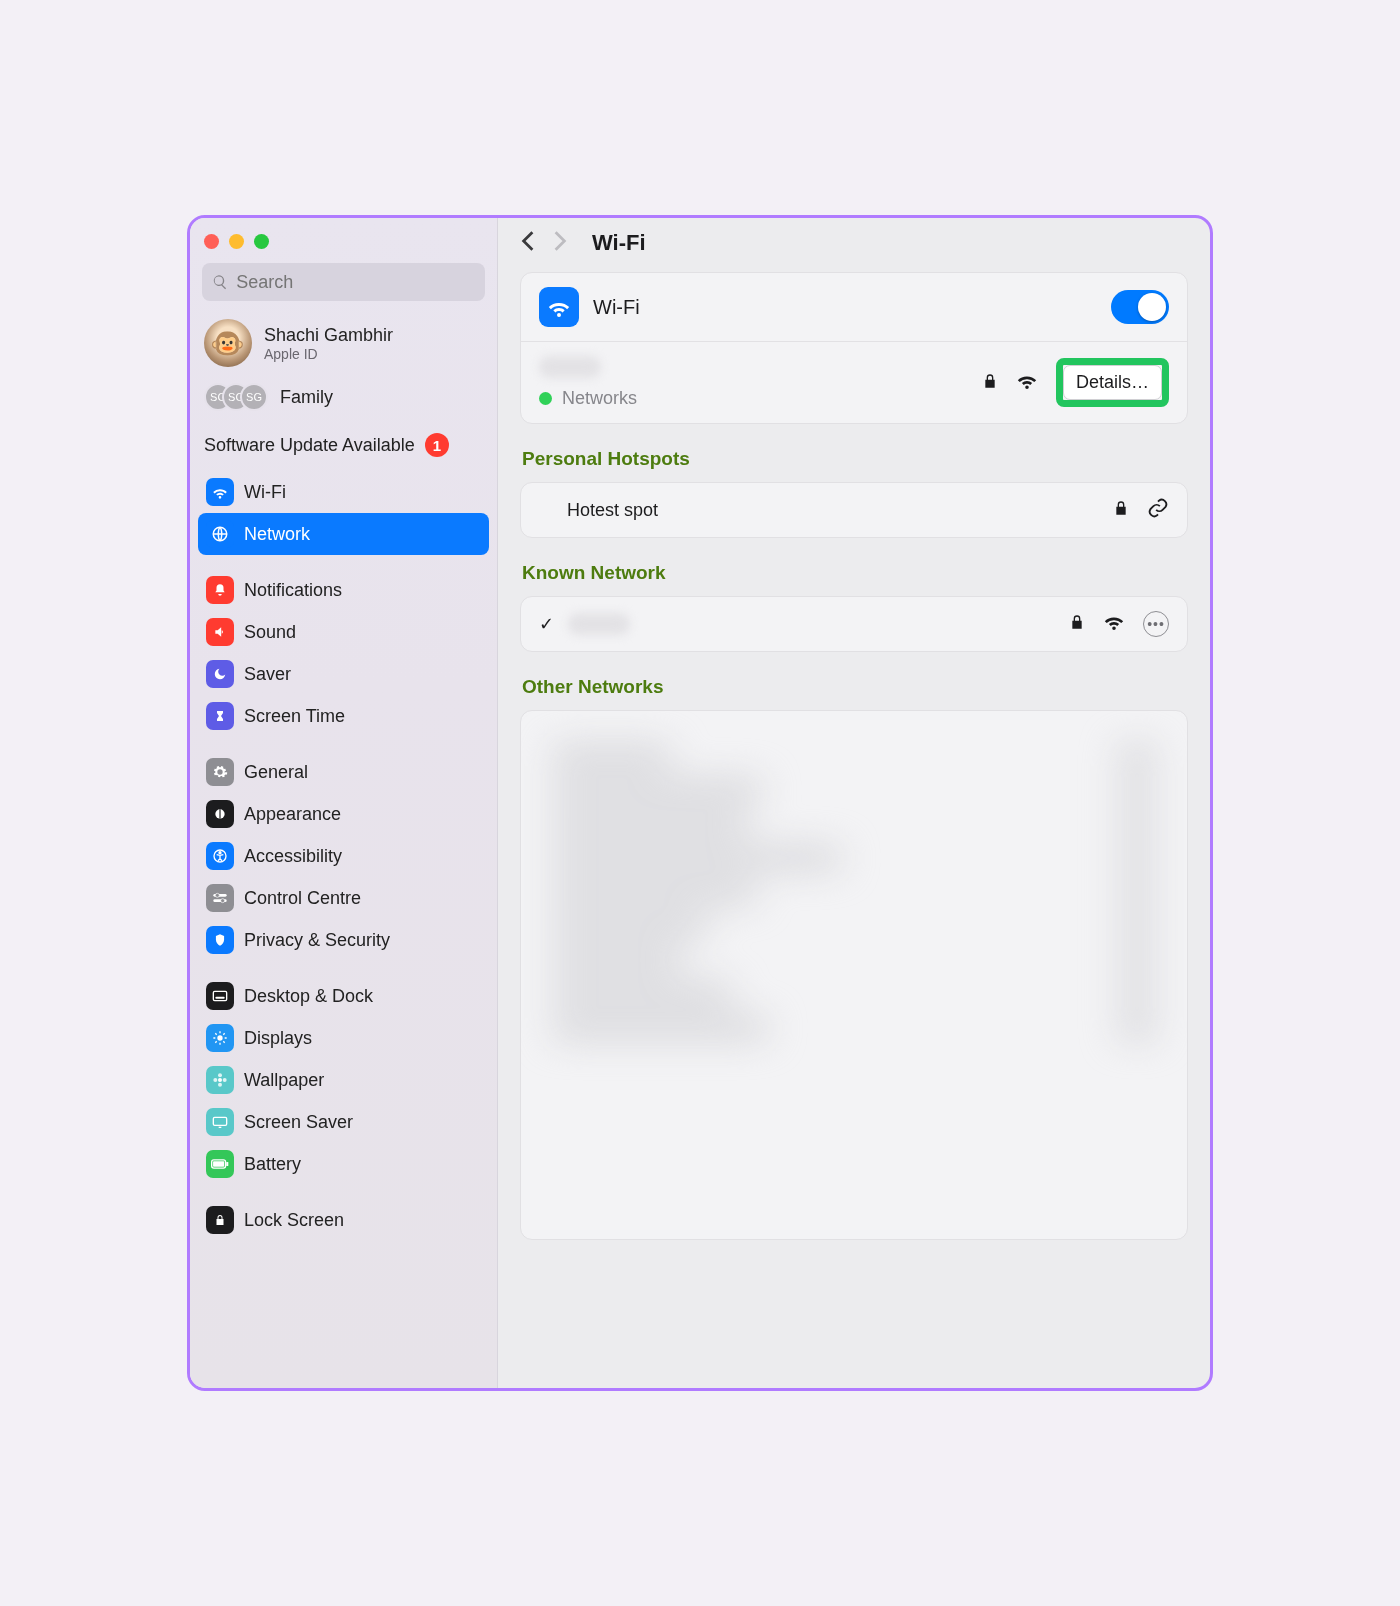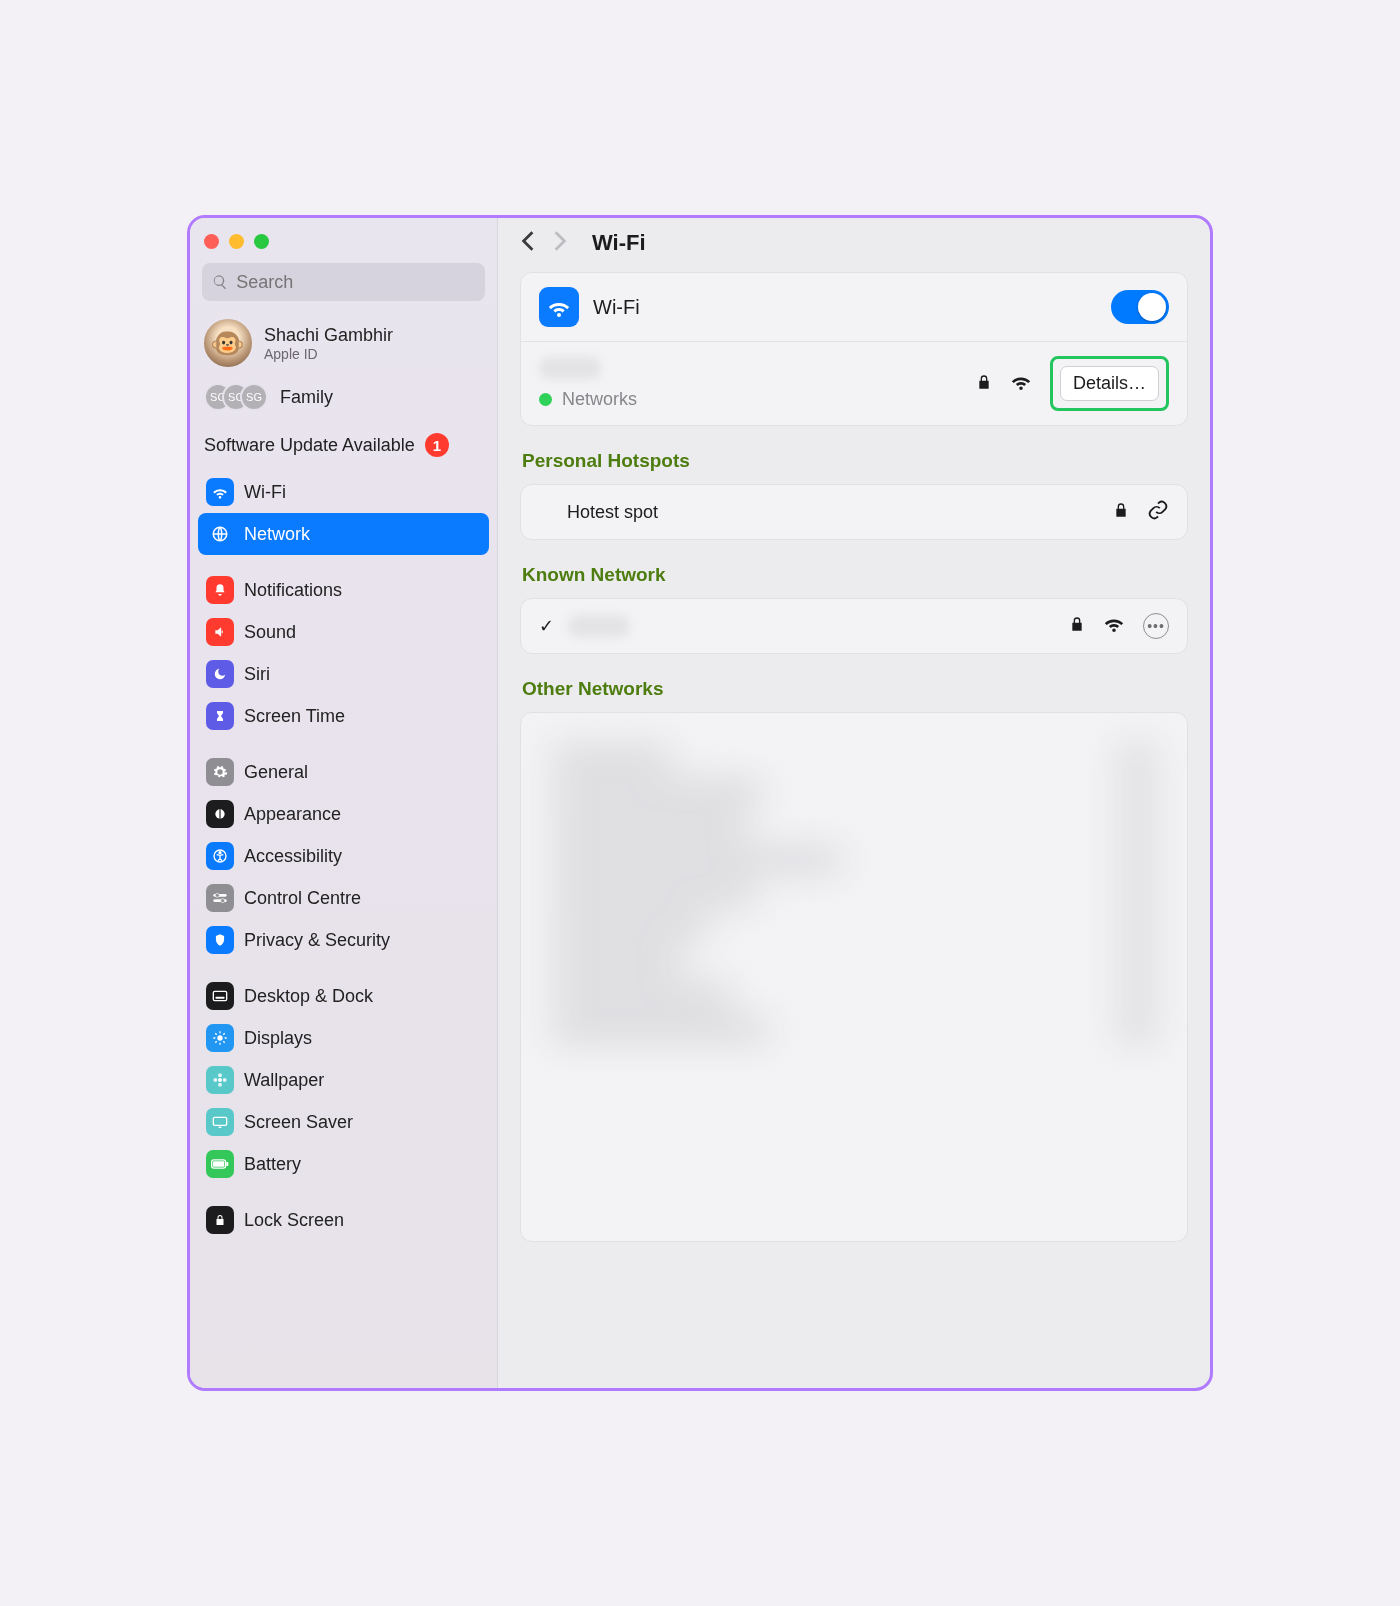--- a/index.html
+++ b/index.html
@@ -76,21 +76,21 @@
   .card-row{display:flex;align-items:center;padding:14px 18px;border-bottom:1px solid #e2e1e4;gap:14px;}
   .card-row:last-child{border-bottom:none;}
   .wifi-badge{width:40px;height:40px;border-radius:9px;background:#0a7aff;display:flex;align-items:center;justify-content:center;}
   .wifi-title{font-size:20px;color:#1c1c1e;}
   .switch{width:58px;height:34px;background:#007aff;border-radius:17px;position:relative;}
   .switch::after{content:"";position:absolute;right:3px;top:3px;width:28px;height:28px;background:#fff;border-radius:50%;box-shadow:0 1px 3px rgba(0,0,0,.3);}
   .blur-pill{width:62px;height:22px;border-radius:11px;background:#e3e2e5;filter:blur(5px);}
   .status-dot{width:13px;height:13px;border-radius:50%;background:#30d158;display:inline-block;}
   .status-text{color:#86868b;font-size:18px;}
   .row-icons{display:flex;align-items:center;gap:18px;margin-left:auto;}
-  .details-hl{border:3px solid #22c55e;border-radius:8px;padding:7px;}
+  .details-hl{border:7px solid #22c55e;border-radius:8px;padding:0;}
   .details-btn{background:#fff;border:1px solid #d0cfd3;border-radius:7px;padding:6px 12px;font-size:18px;color:#1c1c1e;}
   .sec-title{font-size:19px;font-weight:700;color:#4d7c0f;margin:4px 0 12px 2px;}
   .indent-text{padding-left:28px;font-size:18px;color:#1c1c1e;}
   .check{font-size:18px;color:#1c1c1e;}
   .more-circle{width:26px;height:26px;border:1.8px solid #8e8e93;border-radius:50%;display:flex;align-items:center;justify-content:center;color:#6e6e73;font-size:14px;letter-spacing:1px;}
   .blur-card{height:530px;background:#f3f3f5;border-radius:12px;border:1px solid #e1e0e3;position:relative;overflow:hidden;}
   .blur-content{position:absolute;inset:0;filter:blur(18px);padding:20px 30px;}
   .blur-line{display:flex;justify-content:space-between;margin:16px 0;}
   .blur-l{width:40%;height:18px;background:#cfcfd3;border-radius:9px;}
   .blur-r{width:40px;height:18px;background:#cfcfd3;border-radius:9px;}
@@ -172,21 +172,21 @@
             </svg>
           </span>
         <span>Sound</span>
       </div>
       <div class="nav-item">
         <span class="nav-ico ic-purple">
             <svg width="14" height="14" viewBox="0 0 24 24" fill="#fff">
               <path d="M21 13A9 9 0 1111 3a7 7 0 0010 10z"></path>
             </svg>
           </span>
-        <span>Siri</span>
+        <span>Saver</span>
       </div>
       <div class="nav-item">
         <span class="nav-ico ic-purple">
             <svg width="12" height="14" viewBox="0 0 24 24" fill="#fff">
               <path d="M6 2h12v4l-4 6 4 6v4H6v-4l4-6-4-6V2z"></path>
             </svg>
           </span>
         <span>Screen Time</span>
       </div>
     </div>

